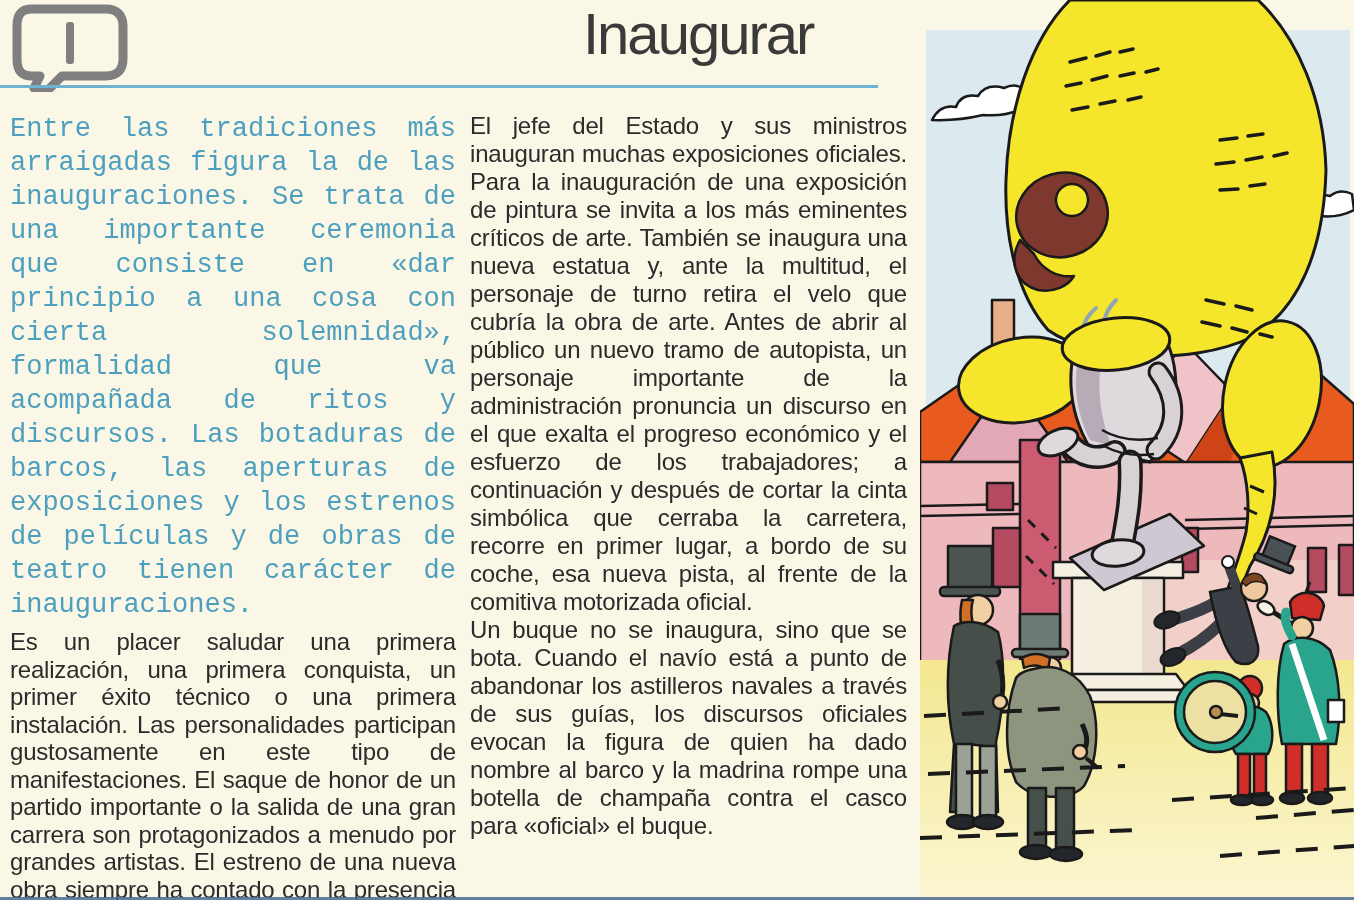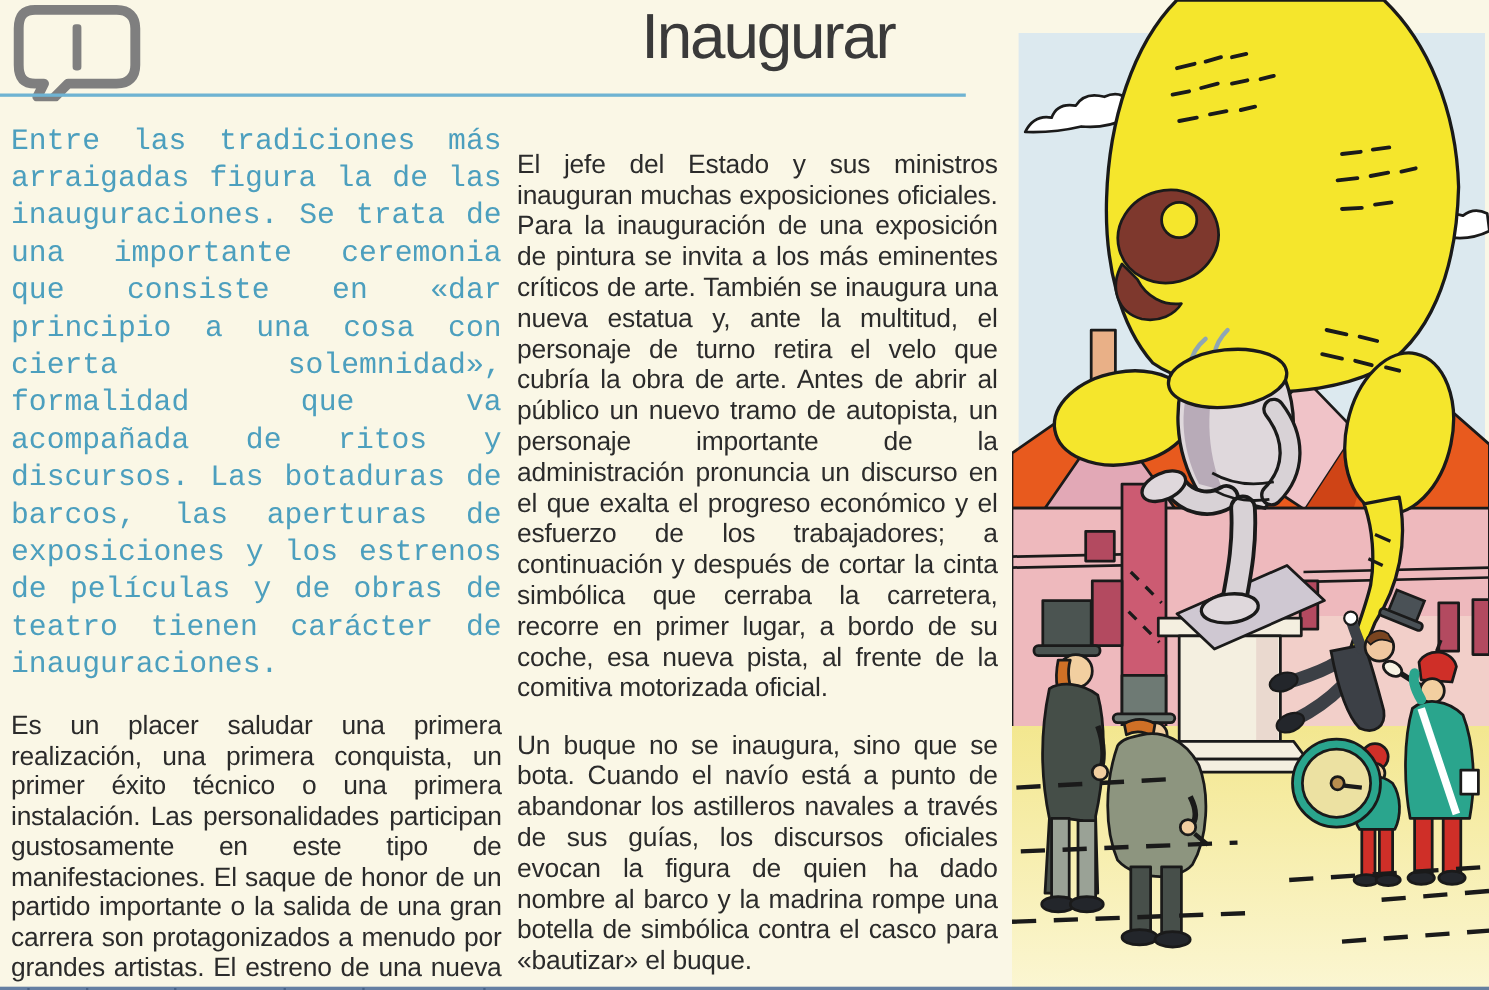--- a/index.html
+++ b/index.html
@@ -29,21 +29,21 @@
   .bottom-rule{position:absolute;left:0;bottom:0;width:1354px;height:3px;background:var(--bottom_rule);opacity:.85}
   .col-left{position:absolute;left:10px;top:112px;width:446px}
   .col-mid{position:absolute;left:470px;top:112px;width:437px}
   .lead-par{
     font-family:Liberation Mono, monospace;
     font-size:27px;line-height:34px;color:var(--lead_color);
     text-align:justify;hyphens:auto;margin-bottom:6px;
   }
   .black-par{
     font-size:24px;line-height:27.5px;color:var(--body_color);
-    text-align:justify;hyphens:auto;letter-spacing:-0.2px;margin-top:24px;
+    text-align:justify;hyphens:auto;letter-spacing:-0.2px;
   }
   .col-mid .black-par{font-size:24px;line-height:28px}
   .illustration{position:absolute;left:920px;top:0;width:434px;height:900px}
   svg{display:block}
 </style>
 </head>
 <body>
 
 <div class="bubble-icon">
   <svg width="120" height="88" viewBox="0 0 120 88">
@@ -55,21 +55,21 @@
 <h1 class="page-title">Inaugurar</h1>
 <div class="top-rule"></div>
 
 <div class="col-left">
   <p class="lead-par">Entre las tradiciones más arraigadas figura la de las inauguraciones. Se trata de una importante ceremonia que consiste en «dar principio a una cosa con cierta solemnidad», formalidad que va acompañada de ritos y discursos. Las botaduras de barcos, las aperturas de exposiciones y los estrenos de películas y de obras de teatro tienen carácter de inauguraciones.</p>
   <p class="black-par">Es un placer saludar una primera realización, una primera conquista, un primer éxito técnico o una primera instalación. Las personalidades participan gustosamente en este tipo de manifestaciones. El saque de honor de un partido importante o la salida de una gran carrera son protagonizados a menudo por grandes artistas. El estreno de una nueva obra siempre ha contado con la presencia de un público selecto y famoso, hasta el punto de que no se sabe bien si el espectáculo se desarrolla en el escenario o en la platea.</p>
 </div>
 
 <div class="col-mid">
   <p class="black-par">El jefe del Estado y sus ministros inauguran muchas exposiciones oficiales. Para la inauguración de una exposición de pintura se invita a los más eminentes críticos de arte. También se inaugura una nueva estatua y, ante la multitud, el personaje de turno retira el velo que cubría la obra de arte. Antes de abrir al público un nuevo tramo de autopista, un personaje importante de la administración pronuncia un discurso en el que exalta el progreso económico y el esfuerzo de los trabajadores; a continuación y después de cortar la cinta simbólica que cerraba la carretera, recorre en primer lugar, a bordo de su coche, esa nueva pista, al frente de la comitiva motorizada oficial.</p>
-  <p class="black-par">Un buque no se inaugura, sino que se bota. Cuando el navío está a punto de abandonar los astilleros navales a través de sus guías, los discursos oficiales evocan la figura de quien ha dado nombre al barco y la madrina rompe una botella de simbólica contra el casco para «bautizar» el buque.</p>
+  <p class="black-par">Un buque no se inaugura, sino que se bota. Cuando el navío está a punto de abandonar los astilleros navales a través de sus guías, los discursos oficiales evocan la figura de quien ha dado nombre al barco y la madrina rompe una botella de champaña contra el casco para «oficial» el buque.</p>
 </div>
 
 <div class="illustration">
 <svg width="434" height="900" viewBox="0 0 434 900">
   <defs>
     <linearGradient id="ground" x1="0" y1="0" x2="0" y2="1">
       <stop offset="0" stop-color="#f3e78f"></stop>
           <stop offset="1" stop-color="#fbf6d2"></stop>
     </linearGradient>
   </defs>

